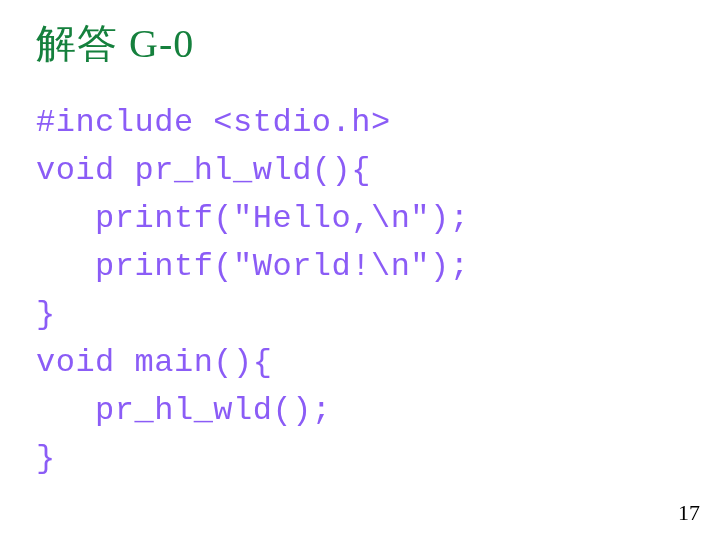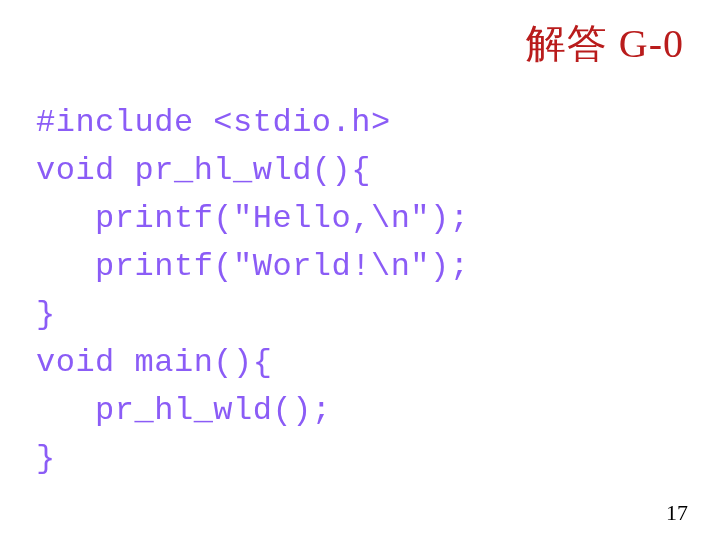--- a/index.html
+++ b/index.html
@@ -13,39 +13,39 @@
     box-sizing: border-box;
   }
   .slide {
     width: 720px;
     height: 540px;
     position: relative;
     padding: 16px 36px 0 36px;
     box-sizing: border-box;
   }
   .title {
-    text-align: right;
+    text-align: left;
     font-size: 40px;
     font-weight: 400;
-    color: #b91c1c;
+    color: #15803d;
     margin: 0 0 28px 0;
     letter-spacing: 1px;
   }
   .code-block {
     font-family: "Lucida Console", "Courier New", monospace;
     font-size: 32px;
     line-height: 1.5;
     color: #8b5cf6;
     white-space: pre;
     letter-spacing: 0.5px;
   }
   .page-number {
     position: absolute;
     bottom: 14px;
-    right: 32px;
+    right: 20px;
     font-size: 22px;
     font-family: "Times New Roman", serif;
     color: #000;
   }
 </style>
 </head>
 <body>
 
 <div class="slide">
   <h1 class="title">解答 G-0</h1>

